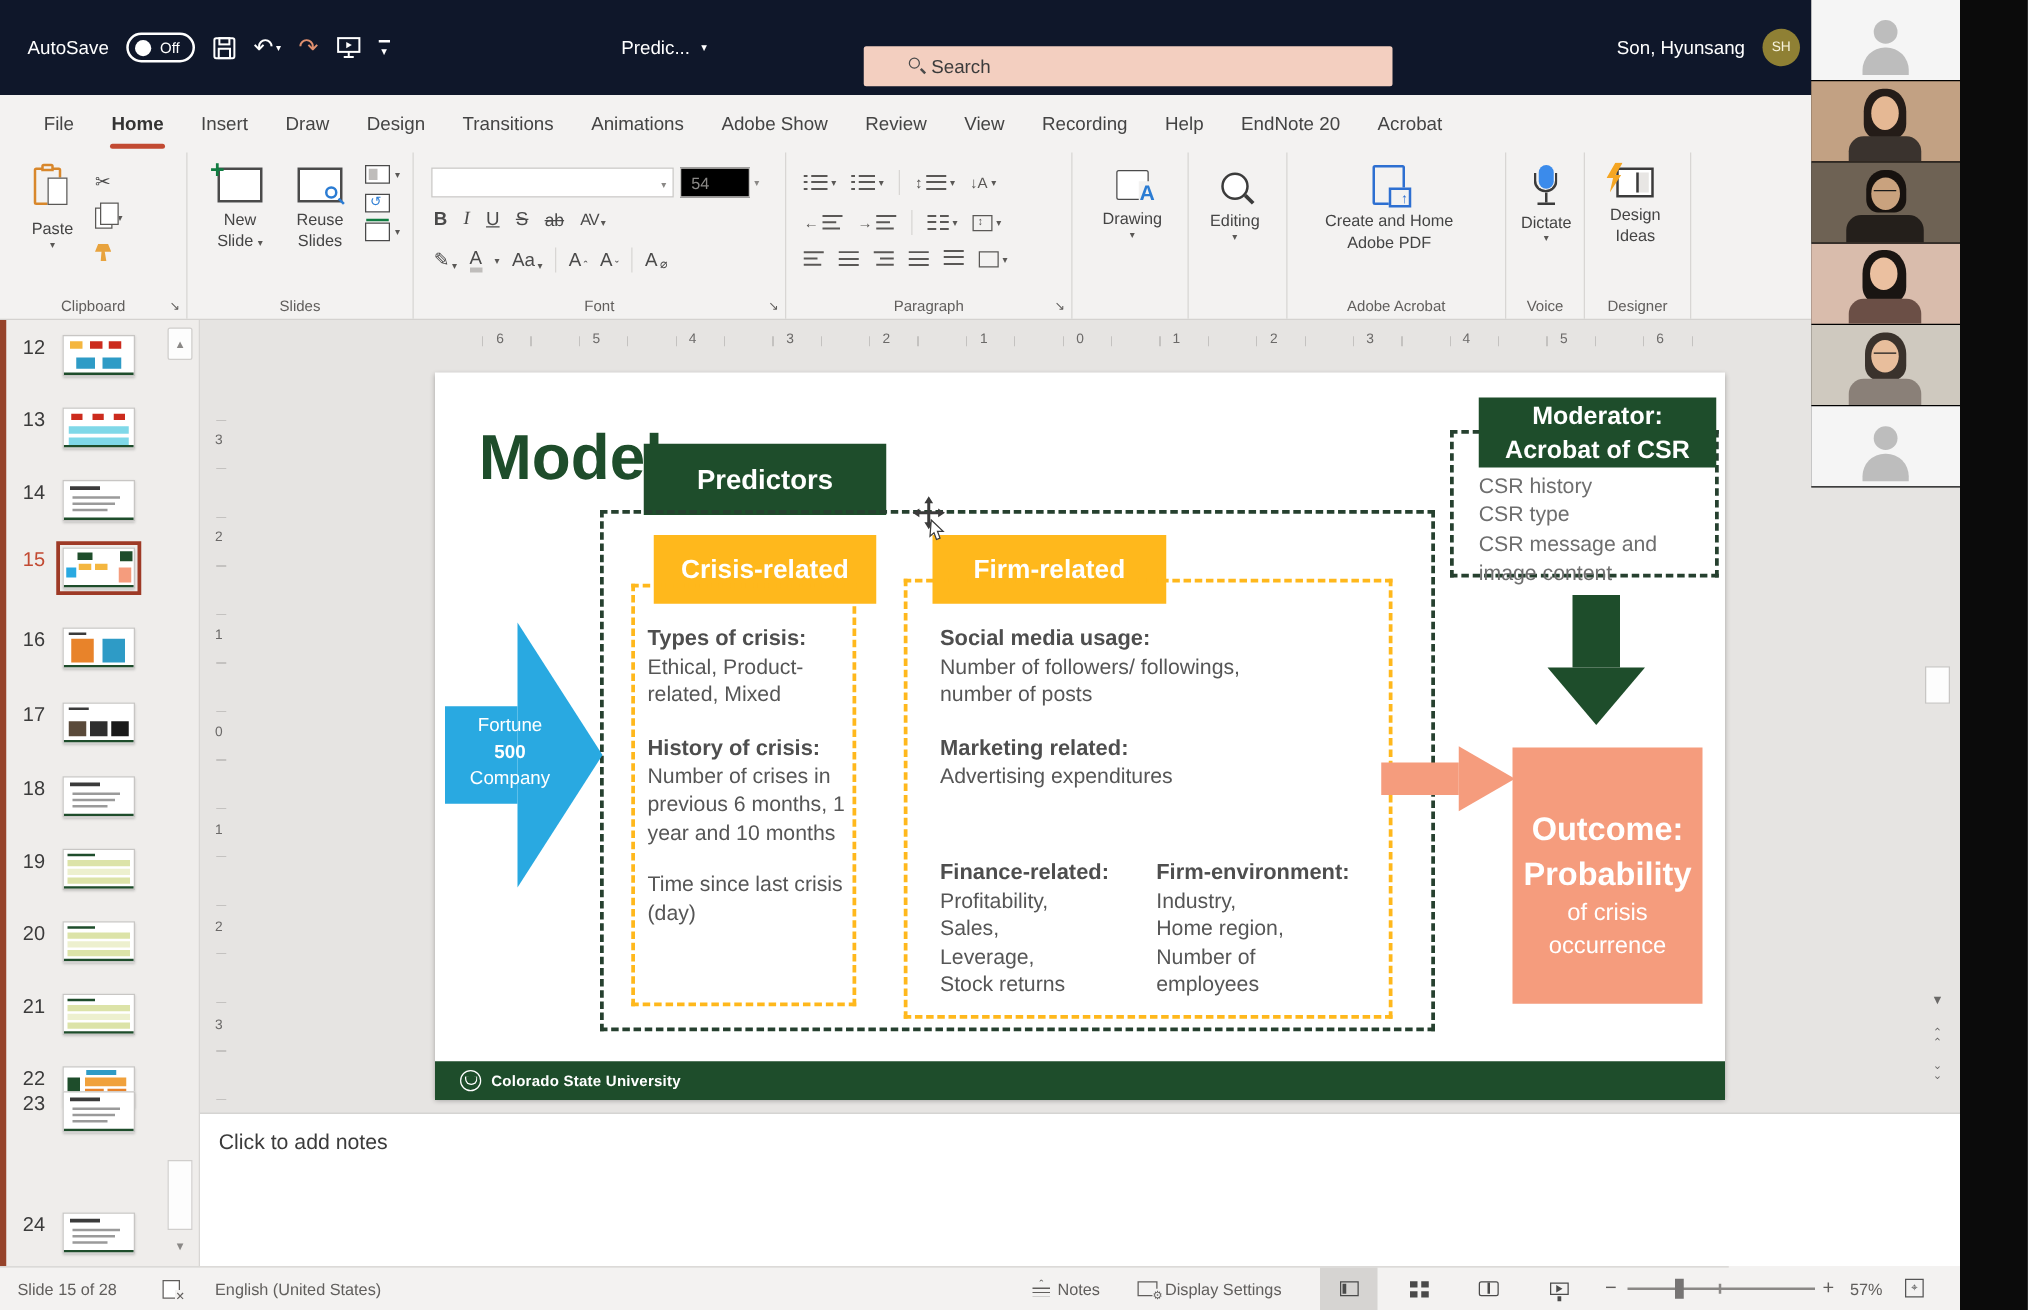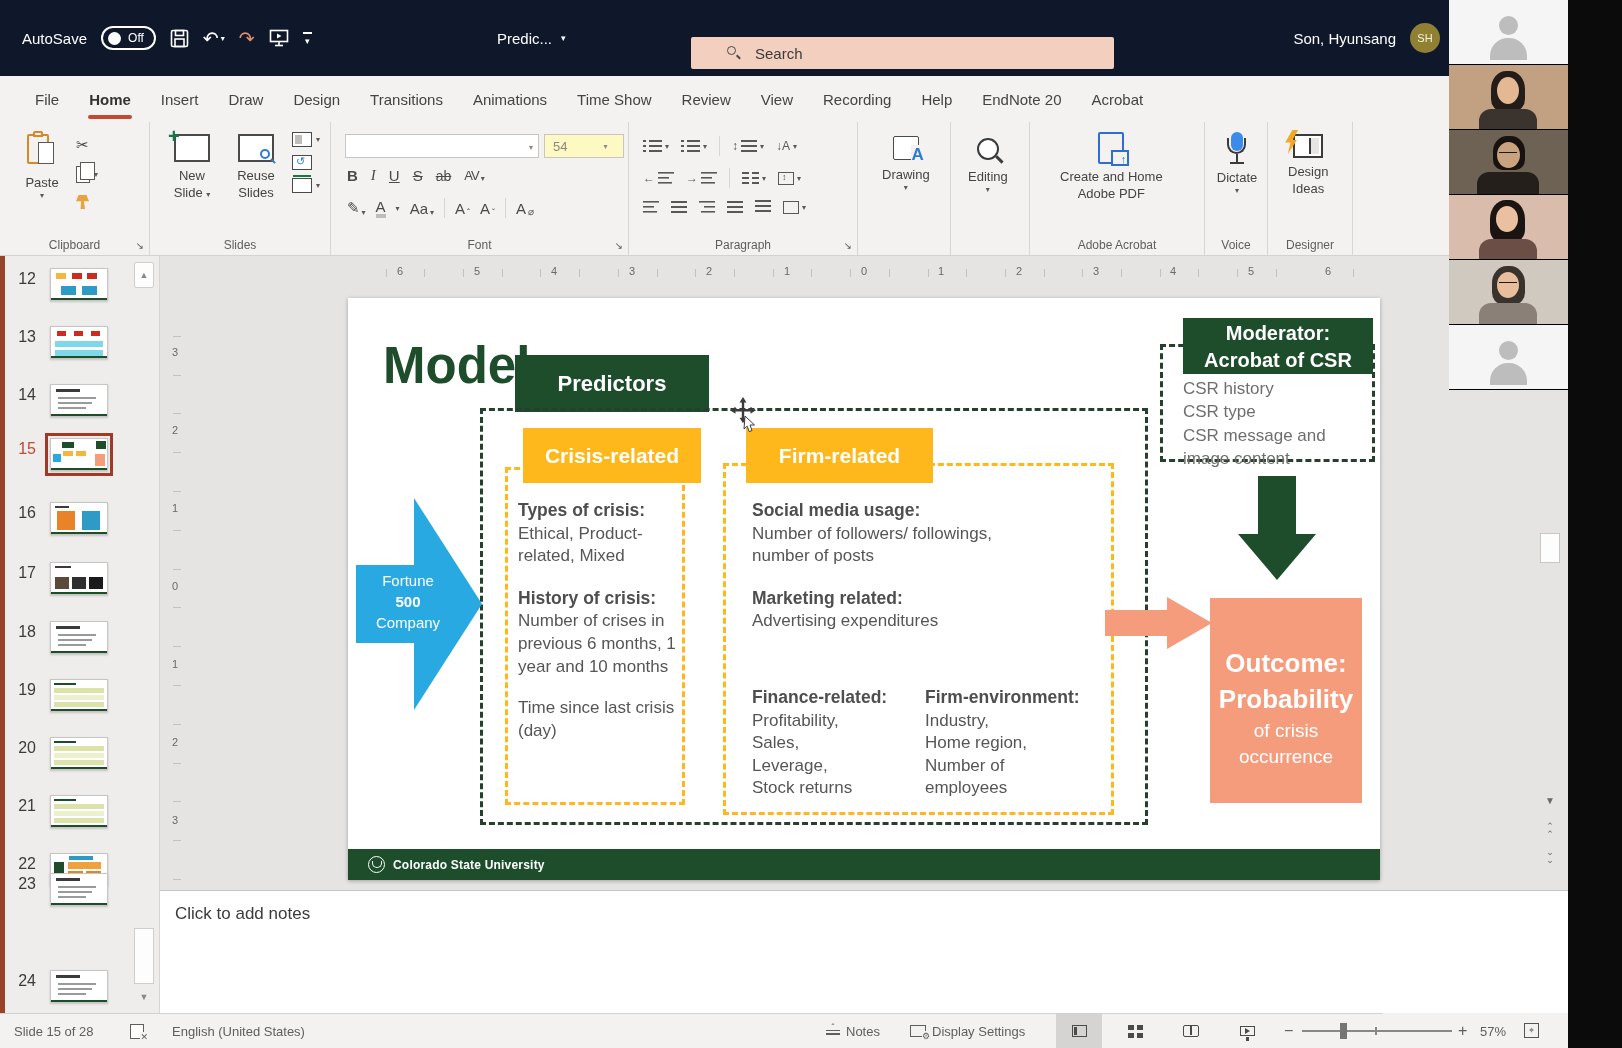--- a/index.html
+++ b/index.html
@@ -18,21 +18,21 @@
   .tb-ico svg{display:block;}
   .tb-chev{font-size:8px;color:#fff;}
   .redo-disabled{color:#E0906F;}
   .qat-custom{display:flex;flex-direction:column;align-items:center;line-height:6px;}
   .qat-bar{width:9px;height:2px;background:#fff;margin-bottom:2px;}
   .doc-title{position:absolute;left:497px;top:0;height:76px;display:flex;align-items:center;gap:9px;font-size:15px;cursor:pointer;}
   .doc-title .tri{font-size:9px;}
   .search-box{position:absolute;left:691px;top:37px;width:423px;height:32px;background:#F3CFC0;border-radius:2px;display:flex;align-items:center;padding-left:34px;cursor:text;}
   .search-glyph{position:absolute;left:36px;top:9px;width:9px;height:9px;border:1.7px solid #4A4A4A;border-radius:50%;}
   .search-glyph::after{content:"";position:absolute;left:8px;top:9px;width:5px;height:1.7px;background:#4A4A4A;transform:rotate(45deg);}
-  .search-box input{border:none;outline:none;background:transparent;font-size:15px;color:#3B3B3B;width:330px;margin-left:30px;}
+  .search-box input{border:none;outline:none;background:transparent;font-size:15px;color:#3B3B3B;width:330px;margin-left:20px;}
   .search-box input::placeholder{color:#3B3B3B;}
   .tb-right{position:absolute;right:128px;top:0;height:76px;display:flex;align-items:center;gap:14px;}
   .user-name{font-size:15px;}
   .avatar{width:30px;height:30px;border-radius:50%;background:#8F8034;display:flex;align-items:center;justify-content:center;font-size:11px;color:#F6F2DC;}
   .popout{position:absolute;right:30px;top:28px;cursor:pointer;}
 
   
   .tabs-row{position:absolute;left:0;top:76px;width:1568px;height:46px;background:#F3F2F1;display:flex;align-items:center;padding-left:20px;}
   .tab{padding:0 15px;height:46px;display:flex;align-items:center;font-size:15px;color:#444;cursor:pointer;position:relative;white-space:nowrap;}
   .tab.active{color:#333;font-weight:700;}
@@ -69,21 +69,21 @@
   .plus-g{position:absolute;left:-8px;top:-8px;font-size:20px;color:#107C41;font-weight:700;line-height:16px;}
   .mag-b{position:absolute;right:2px;bottom:1px;width:10px;height:10px;border:2px solid #2B7CD3;border-radius:50%;}
   .mag-b::after{content:"";position:absolute;left:8px;top:9px;width:6px;height:2px;background:#2B7CD3;transform:rotate(45deg);}
   .slides-minis{position:absolute;right:10px;top:10px;display:flex;flex-direction:column;gap:8px;}
   .sm-ico{width:20px;height:15px;border:1.5px solid #4A4A4A;background:#fff;position:relative;}
   .sm-ico.layout::before{content:"";position:absolute;left:2px;top:2px;width:7px;height:9px;background:#BFBDBB;}
   .sm-ico.reset::before{content:"↺";position:absolute;left:3px;top:-1px;font-size:11px;color:#2B7CD3;}
   .sm-ico.section::before{content:"";position:absolute;left:0;top:-4px;width:18px;height:2px;background:#107C41;}
   .font-row1{position:absolute;left:14px;top:12px;display:flex;gap:5px;}
   .font-name{width:194px;height:24px;background:#FFF;border:1px solid #C8C6C4;position:relative;}
-  .font-size{width:80px;height:24px;background:#fef9c3;border:1px solid #C8C6C4;font-size:13px;color:#8A8886;display:flex;align-items:center;padding-left:8px;text-align:center;}
+  .font-size{width:56px;height:24px;background:#000000;border:1px solid #C8C6C4;font-size:13px;color:#8A8886;display:flex;align-items:center;padding-left:8px;text-align:center;}
   .box-chev{position:absolute;right:5px;top:8px;font-size:8px;color:#8A8886;}
   .font-row2{position:absolute;left:16px;top:45px;display:flex;align-items:center;gap:13px;font-size:15px;color:#4A4A4A;}
   .font-row3{position:absolute;left:16px;top:76px;display:flex;align-items:center;gap:10px;font-size:15px;color:#4A4A4A;}
   .fbtn{cursor:pointer;display:flex;align-items:flex-end;gap:2px;}
   .fb-b{font-weight:700;}
   .fb-i{font-style:italic;font-family:"Liberation Serif",serif;}
   .fb-u{text-decoration:underline;}
   .fb-s{text-decoration:line-through;}
   .fb-ab{text-decoration:line-through;font-size:14px;}
   .fb-av{font-size:13px;letter-spacing:-1px;}
@@ -340,21 +340,21 @@
     </div>
 
     <div class="tabs-row">
       <span class="tab">File</span>
       <span class="tab active">Home</span>
       <span class="tab">Insert</span>
       <span class="tab">Draw</span>
       <span class="tab">Design</span>
       <span class="tab">Transitions</span>
       <span class="tab">Animations</span>
-      <span class="tab">Time Show</span>
+      <span class="tab">Adobe Show</span>
       <span class="tab">Review</span>
       <span class="tab">View</span>
       <span class="tab">Recording</span>
       <span class="tab">Help</span>
       <span class="tab">EndNote 20</span>
       <span class="tab">Acrobat</span>
     </div>
 
     <div class="ribbon">
       <div class="grp g-clip">

